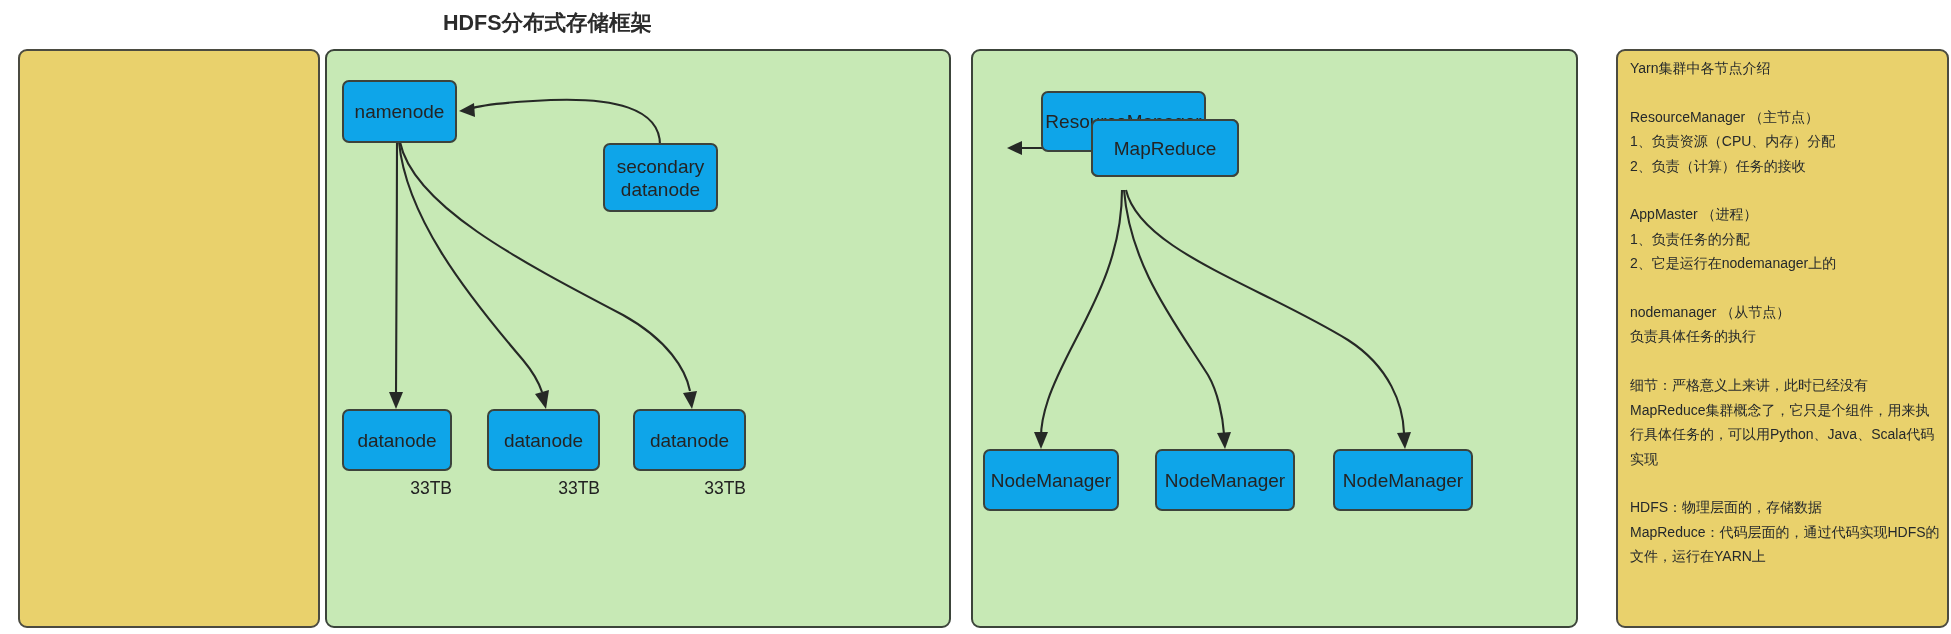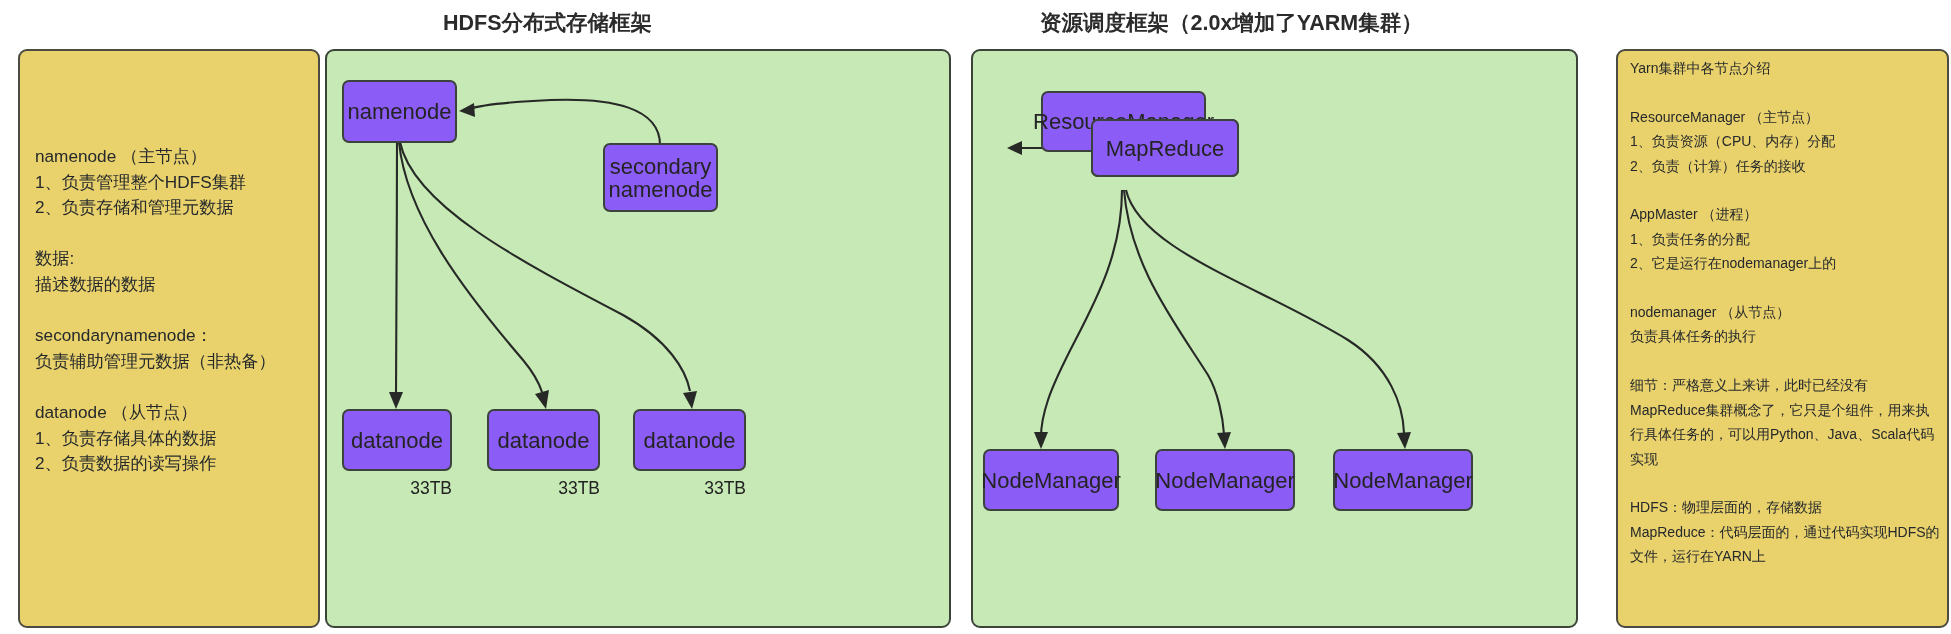--- a/index.html
+++ b/index.html
@@ -56,28 +56,28 @@
     line-height: 25.6px;
     color: #25292b;
     white-space: pre-wrap;
     word-break: break-word;
   }
 
   
   .node {
     position: absolute;
     box-sizing: border-box;
-    background: #8b5cf6;
+    background: #0ea5e9;
     border: 2.1px solid #3c433c;
     border-radius: 7px;
     display: flex;
     align-items: center;
     justify-content: center;
     text-align: center;
-    font-size: 22px;
+    font-size: 19px;
     line-height: 23px;
     color: #242424;
     white-space: pre-line;
     z-index: 3;
   }
 
   
   .cap-label {
     position: absolute;
     font-size: 17.5px;
@@ -102,36 +102,22 @@
     stroke-width: 2.1px;
   }
   .edges polygon { fill: #262926; }
 </style>
 </head>
 <body>
 
 <div class="canvas">
 
   <div class="panel-title" style="left:435px; top:8px;">HDFS分布式存储框架</div>
-  <div class="panel-title" style="left:1032px; top:8px;">资源调度框架（2.0x增加了YARM集群）</div>
 
   <div class="panel yellow" style="left:10px; top:49px; width:302px; height:579px;"></div>
-  <div class="textblock" style="left:27px; top:144px; width:272px;">namenode （主节点）
-1、负责管理整个HDFS集群
-2、负责存储和管理元数据
-
-数据:
-描述数据的数据
-
-secondarynamenode：
-负责辅助管理元数据（非热备）
-
-datanode （从节点）
-1、负责存储具体的数据
-2、负责数据的读写操作</div>
 
   <div class="panel green" style="left:317px; top:49px; width:626px; height:579px;"></div>
 
   <div class="panel green" style="left:963px; top:49px; width:607px; height:579px;"></div>
 
   <div class="panel yellow" style="left:1608px; top:49px; width:333px; height:579px;"></div>
   <div class="textblock" style="left:1622px; top:56px; width:310px; font-size:14px; line-height:24.4px;">Yarn集群中各节点介绍
 
 ResourceManager （主节点）
 1、负责资源（CPU、内存）分配
@@ -188,21 +174,21 @@
 
     <g>
       <path d="M 1118,190 C 1132,250 1250,285 1340,340 C 1382,367 1395,405 1396,433"></path>
       <polygon points="1397,449 1389,433 1403,432"></polygon>
     </g>
   </svg>
 
   <div class="node" style="left:334px; top:80px; width:115px; height:63px;">namenode</div>
 
   <div class="node" style="left:595px; top:143px; width:115px; height:69px;">secondary
-namenode</div>
+datanode</div>
 
   <div class="node" style="left:334px; top:409px; width:110px; height:62px;">datanode</div>
   <div class="node" style="left:479px; top:409px; width:113px; height:62px;">datanode</div>
   <div class="node" style="left:625px; top:409px; width:113px; height:62px;">datanode</div>
 
   <div class="cap-label" style="left:334px; top:478px; width:110px;">33TB</div>
   <div class="cap-label" style="left:479px; top:478px; width:113px;">33TB</div>
   <div class="cap-label" style="left:625px; top:478px; width:113px;">33TB</div>
 
   <div class="node" style="left:1033px; top:91px; width:165px; height:61px;">ResourceManager</div>

